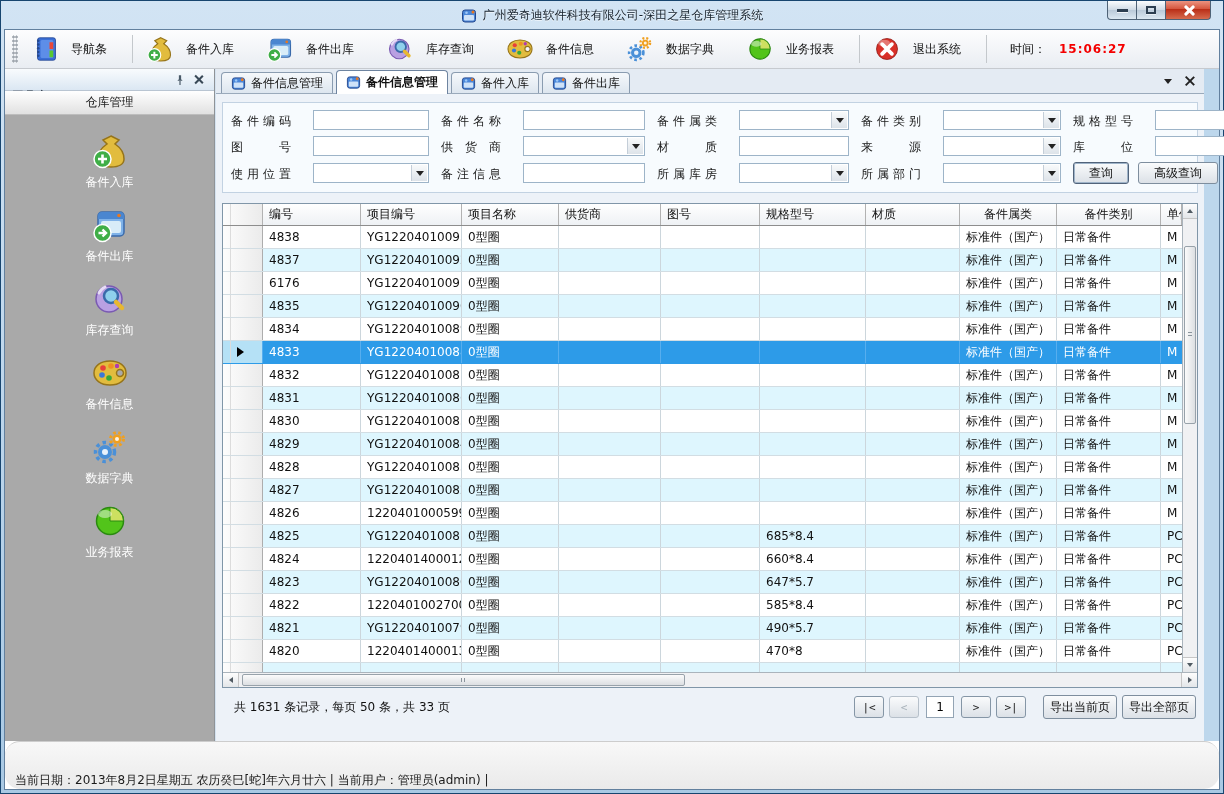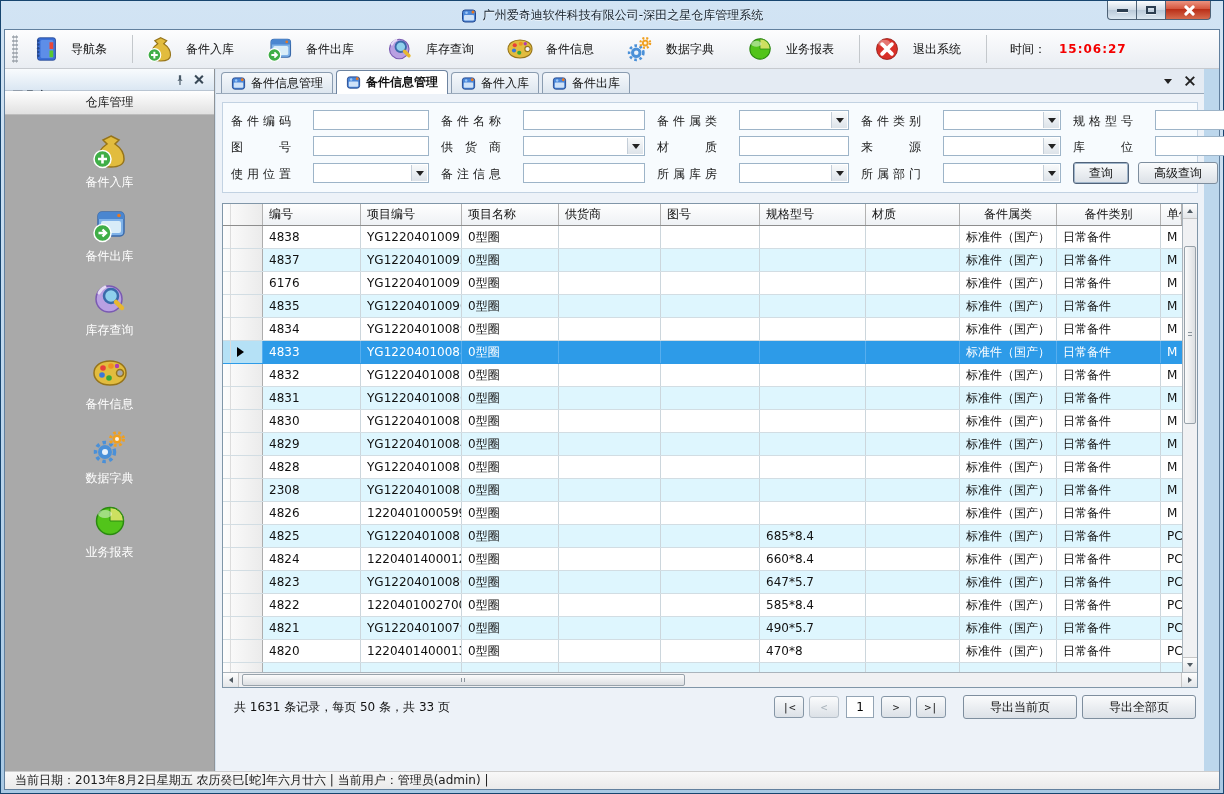--- a/index.html
+++ b/index.html
@@ -157,28 +157,28 @@
     background:repeating-linear-gradient(to right,#8a949c 0 1px,transparent 1px 3px); }
 
   
   .pagebar{ height:34px; display:flex; align-items:center; padding:4px 2px 0 12px; gap:5px; }
   .pg-summary{ margin-right:auto; color:#111; }
   .pg-btn{ width:30px; height:22px; border:1px solid #8596a6; border-radius:3px;
     background:linear-gradient(#fafbfc,#dce1e7); display:flex; align-items:center; justify-content:center;
     font-family:"DejaVu Sans Mono",monospace; font-size:11px; color:#222; }
   .pg-btn.disabled{ color:#a8b2ba; border-color:#b6c0ca; }
   .pg-input{ width:28px; height:22px; border:1px solid #93a4b4; text-align:center; font:inherit; margin:0 2px; }
-  .export-btn{ height:24px; padding:0 26px; border:1px solid #7e8e9e; border-radius:3px;
+  .export-btn{ height:24px; padding:0 6px; border:1px solid #7e8e9e; border-radius:3px;
     background:linear-gradient(#fafbfc,#dce1e7); display:flex; align-items:center; white-space:nowrap; }
   .gap-l{ margin-left:12px; }
 
   
-  .statusbar{ height:18px; background:linear-gradient(#f8f8f8,#eaeaea);
-    border-top:1px solid #cicncf; border-top:1px solid #cdcdcd; display:flex; align-items:flex-start;
-    padding:0 10px; color:#1a1a1a; }
+  .statusbar{ height:48px; background:linear-gradient(#f8f8f8,#eaeaea);
+    border-top:1px solid #cicncf; border-top:1px solid #cdcdcd; display:flex; align-items:flex-end;
+    padding:0 10px; color:#1a1a1a;border-radius:15px; }
 </style>
 </head>
 <body>
 
 <svg width="0" height="0" style="position:absolute" aria-hidden="true">
   <defs>
     <symbol id="sym-navbook" viewBox="0 0 40 40">
       <rect x="10" y="5" width="24" height="30" rx="3" fill="#3b6fd6" stroke="#1c3f8e"></rect>
       <rect x="14" y="8" width="17" height="24" rx="2" fill="#5d8ee8"></rect>
       <g fill="#25498f">
@@ -787,21 +787,21 @@
                       <div class="cell col-fig"></div>
                       <div class="cell col-spec"></div>
                       <div class="cell col-mat"></div>
                       <div class="cell col-attr">标准件（国产）</div>
                       <div class="cell col-cat">日常备件</div>
                       <div class="cell col-unit">M</div>
                     </div>
 
                     <div class="g-row odd">
                       <div class="cell col-sel"></div>
-                      <div class="cell col-id">2308</div>
+                      <div class="cell col-id">4827</div>
                       <div class="cell col-code">YG12204010082</div>
                       <div class="cell col-name">0型圈</div>
                       <div class="cell col-sup"></div>
                       <div class="cell col-fig"></div>
                       <div class="cell col-spec"></div>
                       <div class="cell col-mat"></div>
                       <div class="cell col-attr">标准件（国产）</div>
                       <div class="cell col-cat">日常备件</div>
                       <div class="cell col-unit">M</div>
                     </div>

